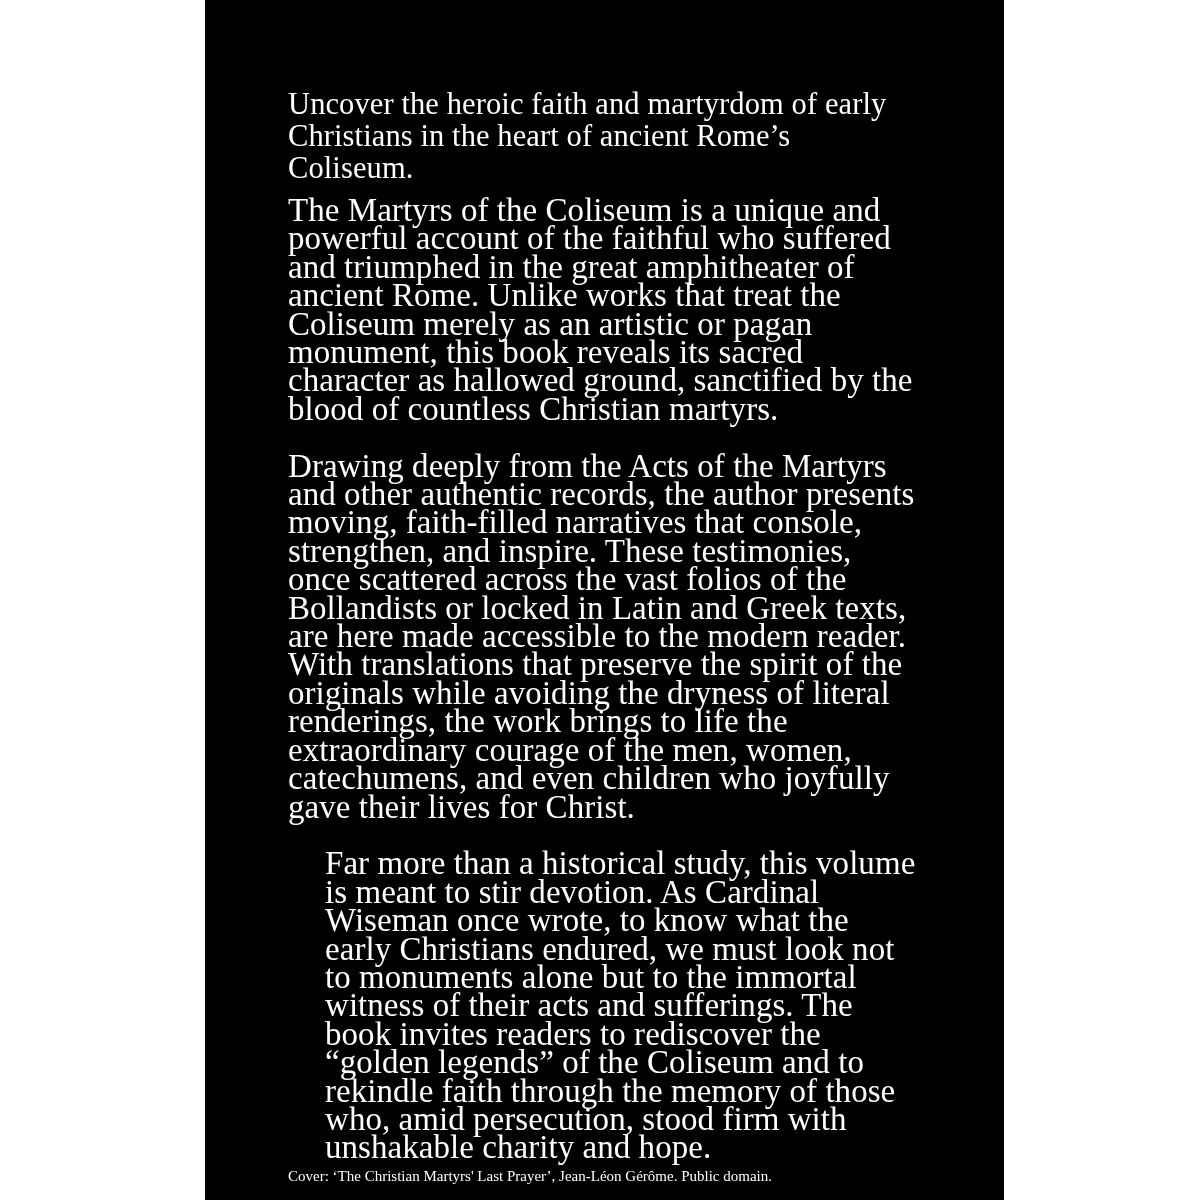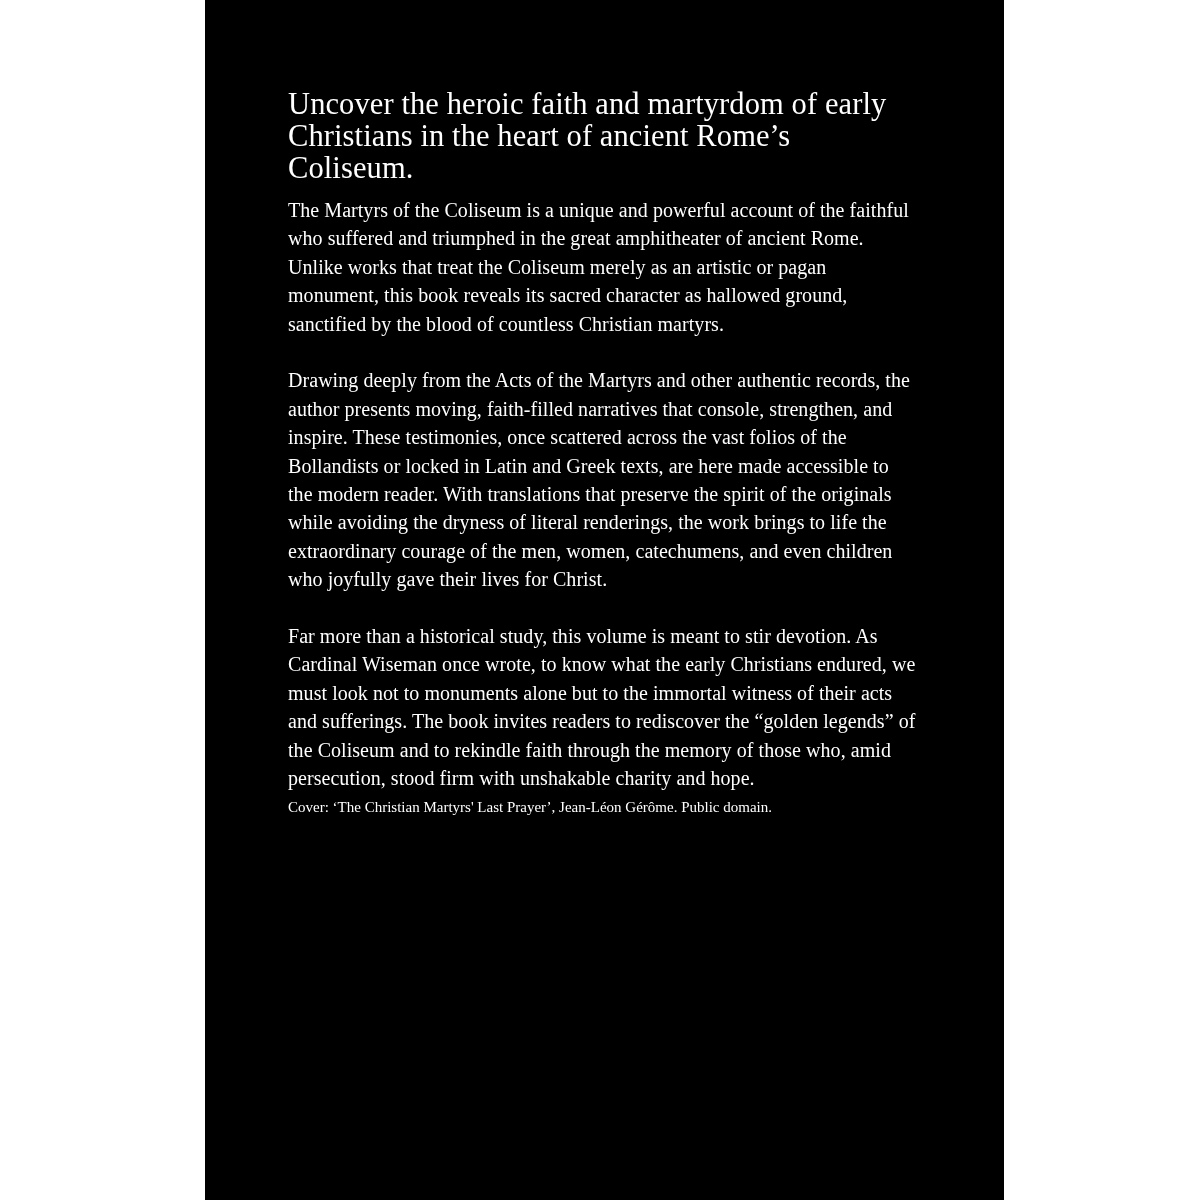--- a/index.html
+++ b/index.html
@@ -11,24 +11,24 @@
   .content {
     position: absolute; left: 288px; top: 88px; width: 630px;
     color: #ffffff;
     font-family: "Liberation Serif", "DejaVu Serif", serif;
   }
   .headline {
     font-size: 30.5px; line-height: 32px; margin: 0 0 12px 0; font-weight: normal;
     letter-spacing: 0.1px;
   }
   .para {
-    font-size: 20px; line-height: 28.4px; margin: 0 0 28.4px 0;
+    font-size: 33px; line-height: 28.4px; margin: 0 0 28.4px 0;
     letter-spacing: 0.05px;
   }
-  .para.last { margin-bottom: 4px; }
+  .para.last { margin-bottom: 4px; margin-left: 37px; }
   .credit {
     font-size: 15px; line-height: 20px; margin: 0;
   }
 </style>
 </head>
 <body>
 
 <div class="panel"></div>
 
 <div class="content">

